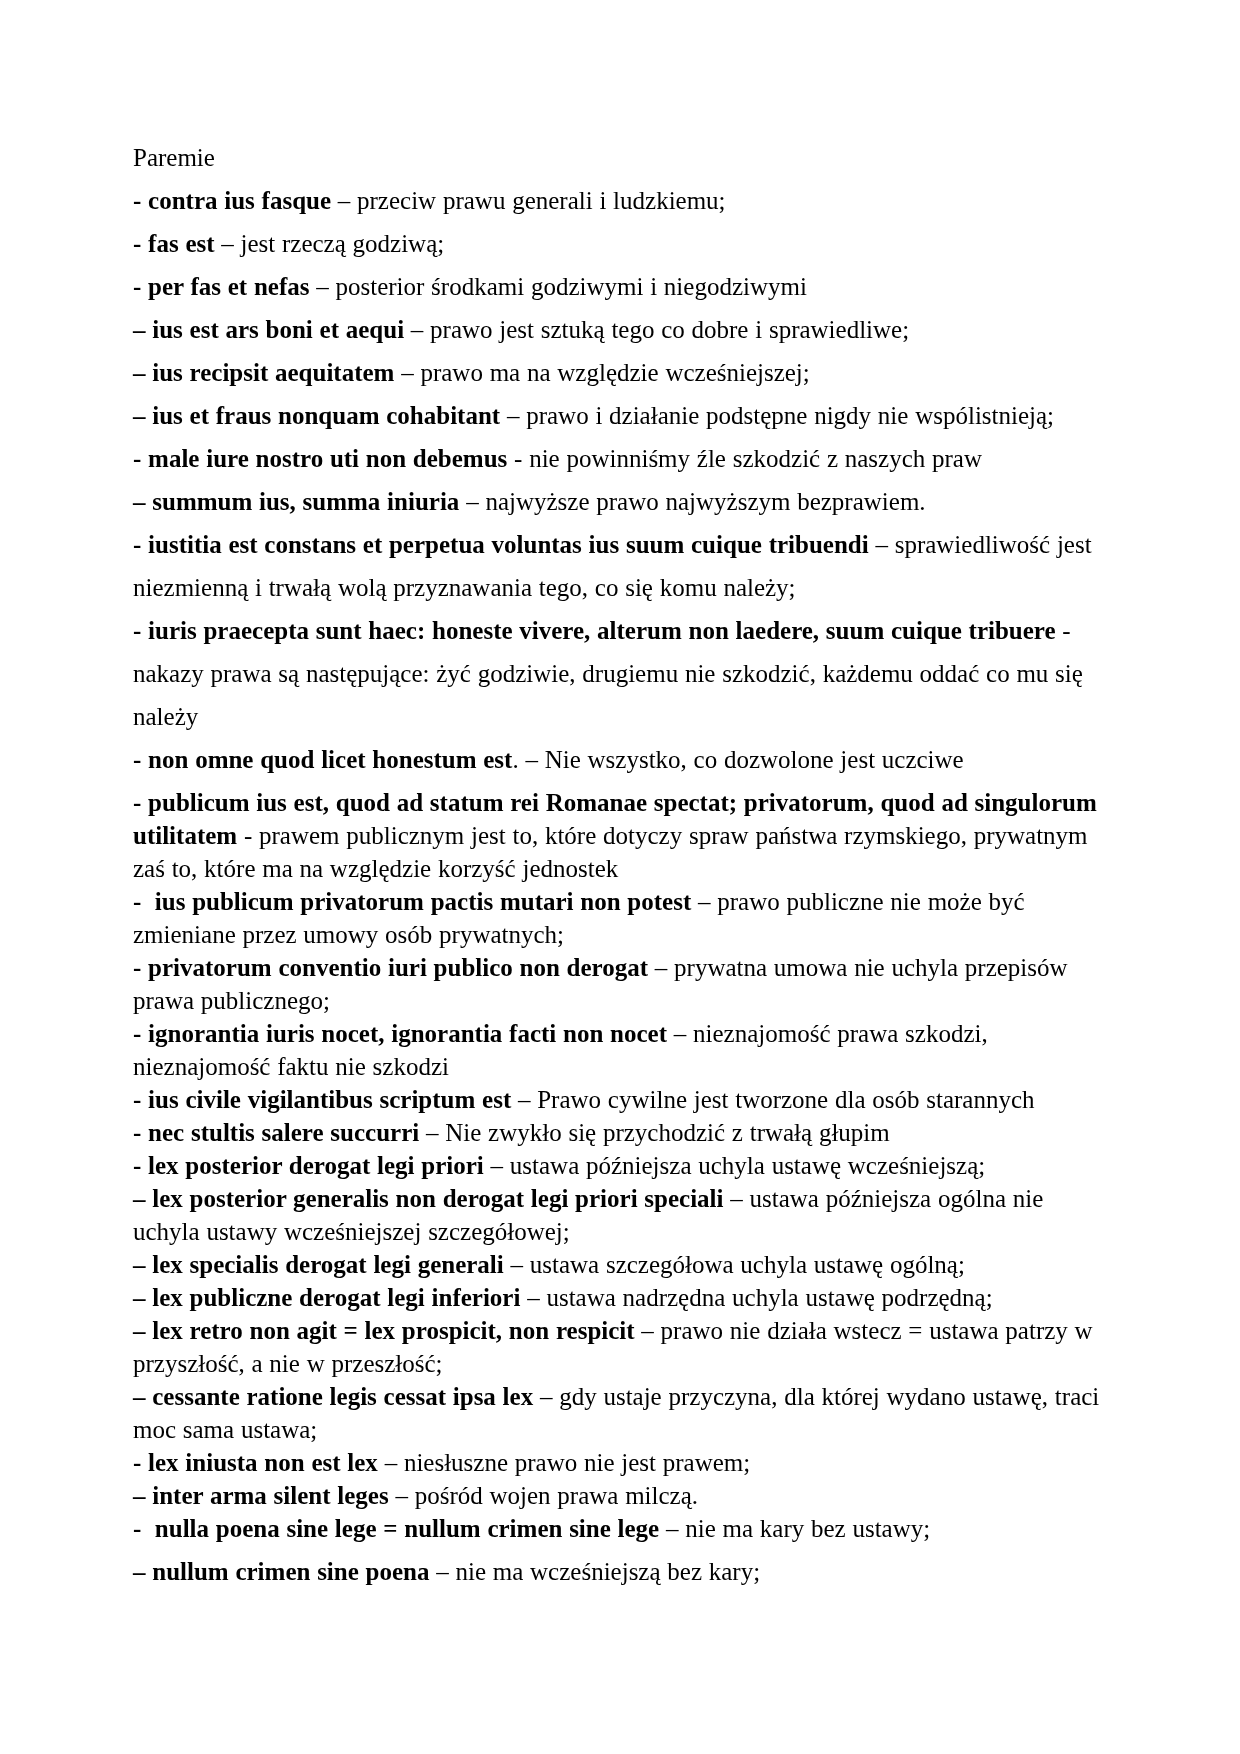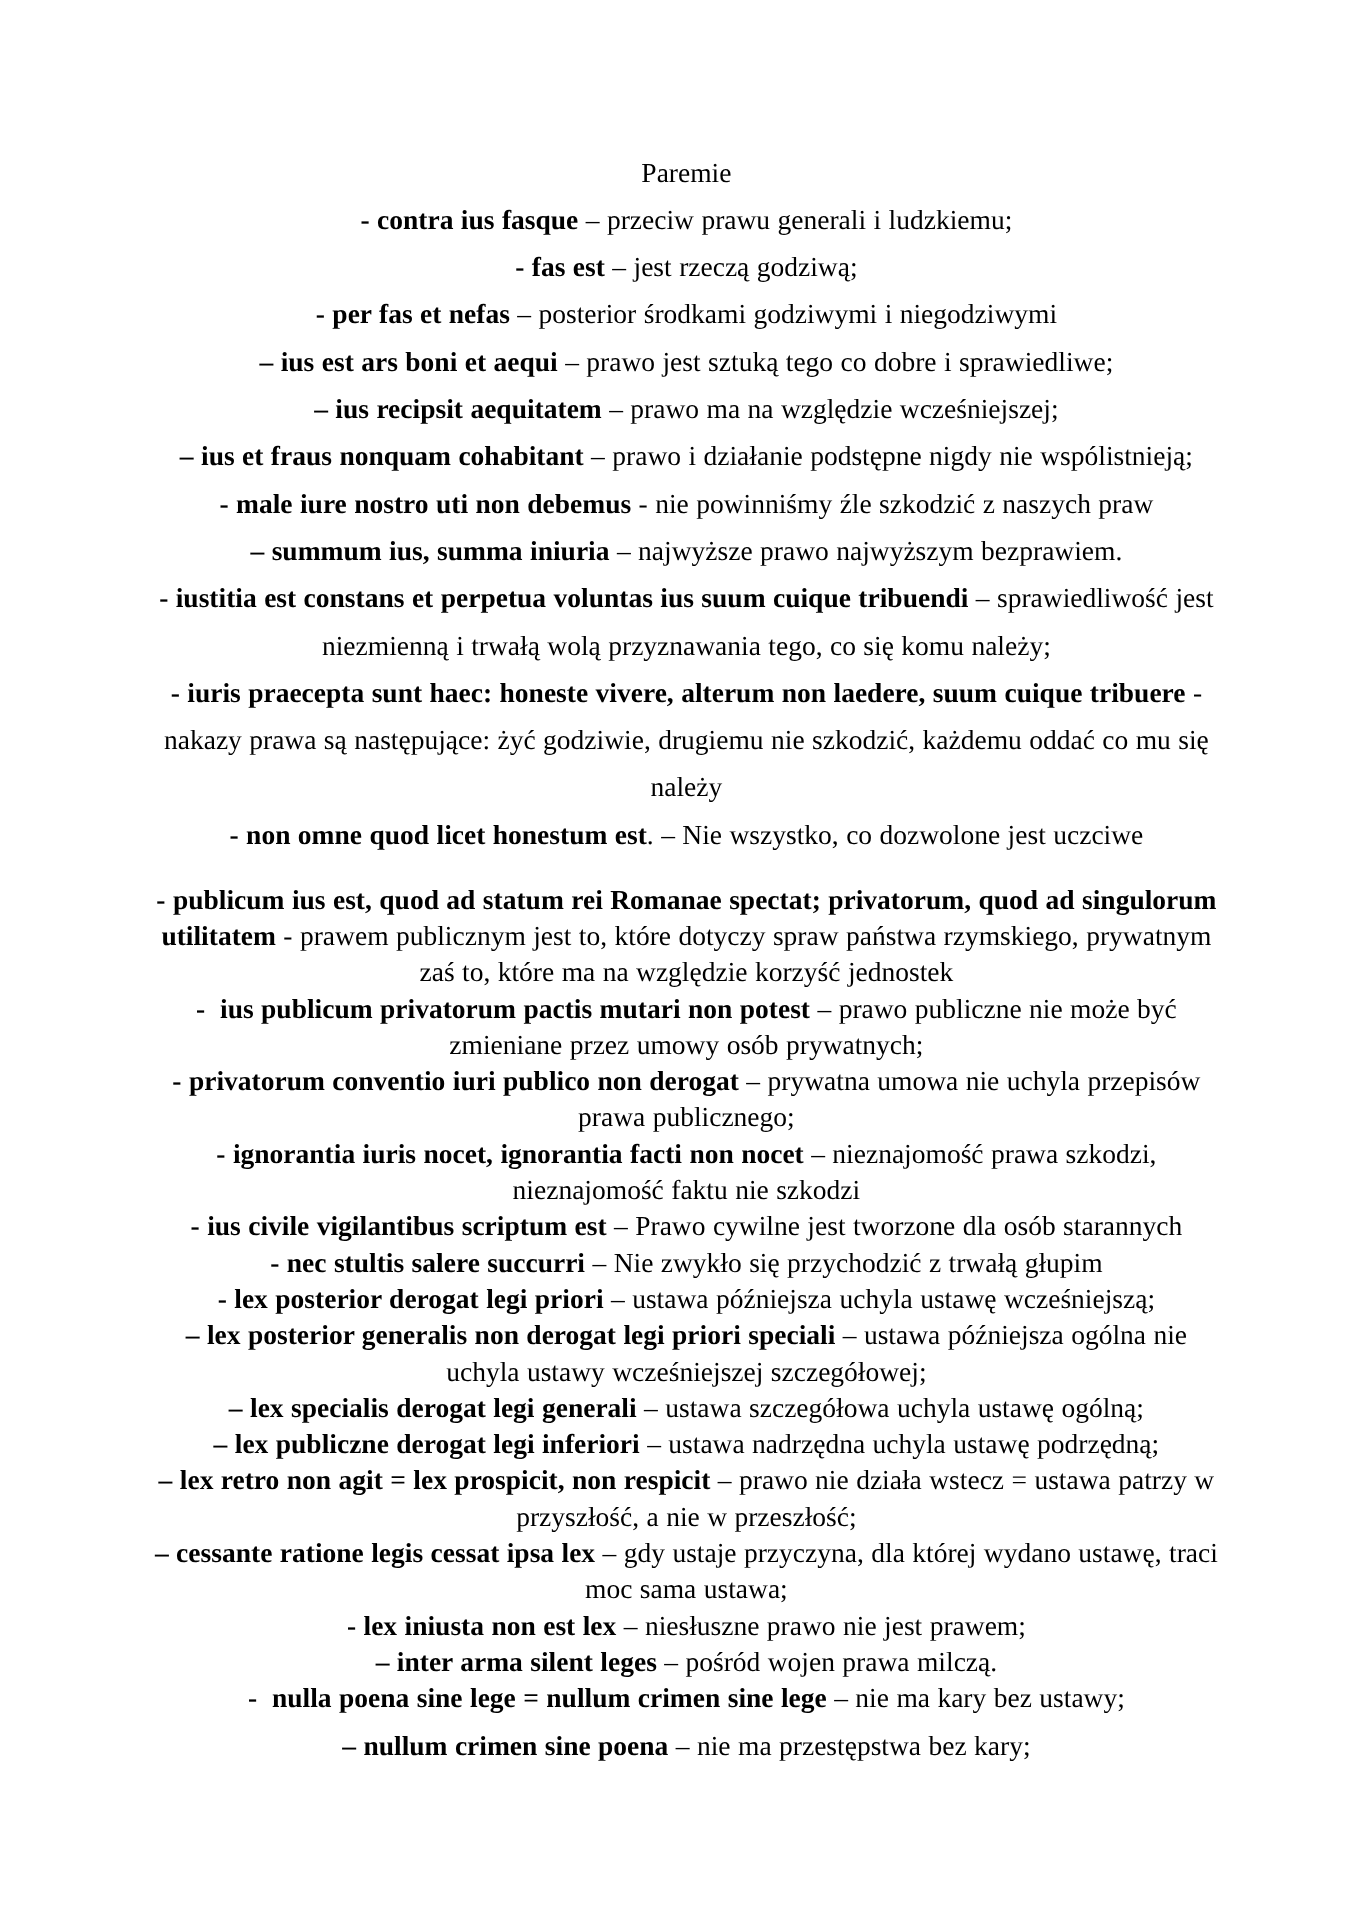--- a/index.html
+++ b/index.html
@@ -18,35 +18,35 @@
     font-family: "Liberation Serif", "DejaVu Serif", serif;
     font-size: 25px;
     color: #000000;
   }
   .content {
     width: 982px;
   }
   .line {
     margin: 0;
     padding: 0;
-    text-align: center;
+    text-align: left;
     word-spacing: 0.02em;
   }
   .title-line {
     line-height: 43px;
     font-weight: normal;
   }
   #section-loose .line {
     line-height: 43px;
   }
   #section-tight .line {
     line-height: 33px;
   }
   #section-tight {
-    margin-top: 21px;
+    margin-top: 5px;
     font-family: Liberation Serif, serif;
   }
   #section-tight .line:last-child {
     margin-top: 10px;
   }
   .latin {
     font-weight: bold;
   }
 </style>
 </head>
@@ -77,16 +77,16 @@
         <p class="line"><span class="latin">- nec stultis salere succurri</span><span> – Nie zwykło się przychodzić z trwałą głupim</span></p>
         <p class="line"><span class="latin">- lex posterior derogat legi priori</span><span> – ustawa późniejsza uchyla ustawę wcześniejszą;</span></p>
         <p class="line"><span class="latin">– lex posterior generalis non derogat legi priori speciali</span><span> – ustawa późniejsza ogólna nie uchyla ustawy wcześniejszej szczegółowej;</span></p>
         <p class="line"><span class="latin">– lex specialis derogat legi generali</span><span> – ustawa szczegółowa uchyla ustawę ogólną;</span></p>
         <p class="line"><span class="latin">– lex publiczne derogat legi inferiori</span><span> – ustawa nadrzędna uchyla ustawę podrzędną;</span></p>
         <p class="line"><span class="latin">– lex retro non agit = lex prospicit, non respicit</span><span> – prawo nie działa wstecz = ustawa patrzy w przyszłość, a nie w przeszłość;</span></p>
         <p class="line"><span class="latin">– cessante ratione legis cessat ipsa lex</span><span> – gdy ustaje przyczyna, dla której wydano ustawę, traci moc sama ustawa;</span></p>
         <p class="line"><span class="latin">- lex iniusta non est lex</span><span> – niesłuszne prawo nie jest prawem;</span></p>
         <p class="line"><span class="latin">– inter arma silent leges</span><span> – pośród wojen prawa milczą.</span></p>
         <p class="line"><span class="latin">-&nbsp; nulla poena sine lege = nullum crimen sine lege</span><span> – nie ma kary bez ustawy;</span></p>
-        <p class="line"><span class="latin">– nullum crimen sine poena</span><span> – nie ma przestępstwa bez kary;</span></p>
+        <p class="line"><span class="latin">– nullum crimen sine poena</span><span> – nie ma wcześniejszą bez kary;</span></p>
       </div>
   </div>
 </div>
 
 </body></html>

